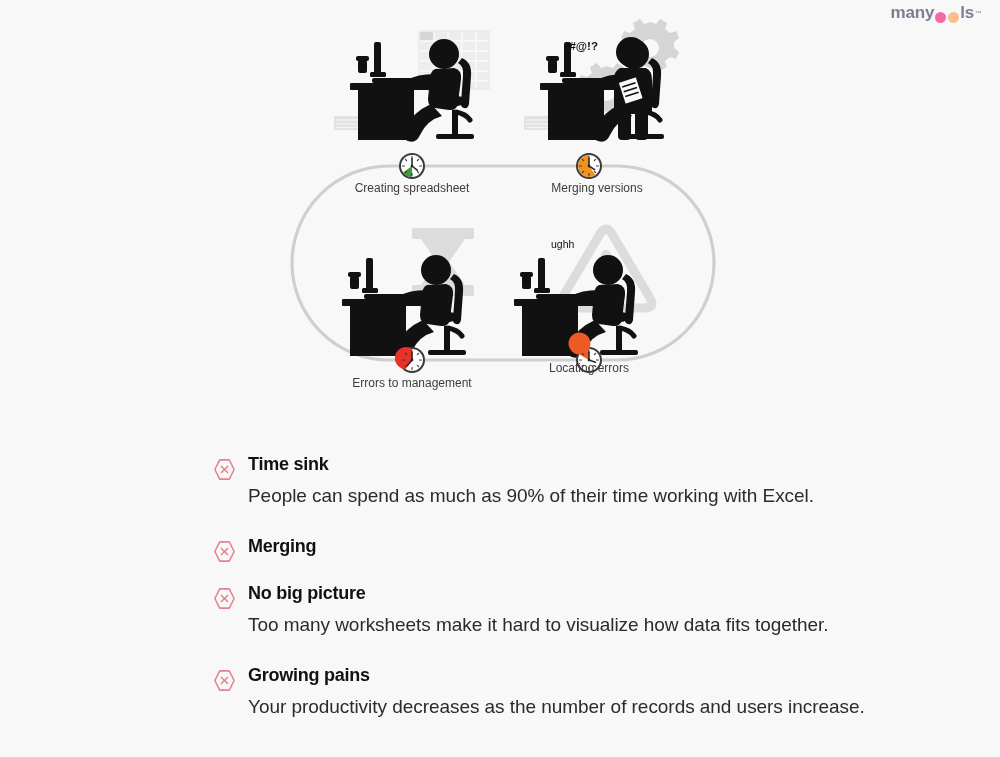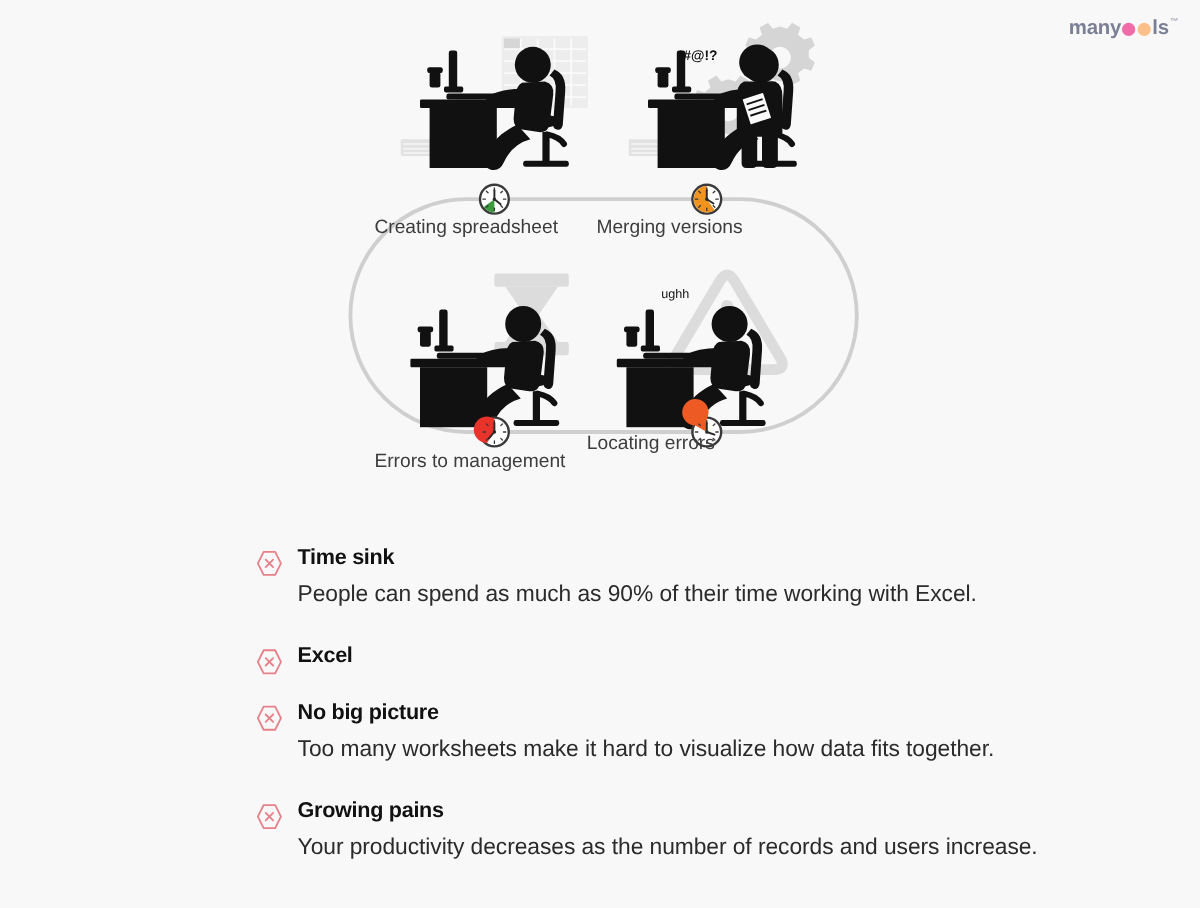--- a/index.html
+++ b/index.html
@@ -12,24 +12,24 @@
     background: #f8f8f8;
     font-family: "Liberation Sans", sans-serif;
     overflow: hidden;
     position: relative;
     -webkit-font-smoothing: antialiased;
   }
 
   
   #brand-logo {
     position: absolute;
-    top: 14px;
+    top: 4px;
     right: 18px;
     display: flex;
-    align-items: flex-start;
+    align-items: center;
     line-height: 1;
     user-select: none;
   }
   #brand-logo .word {
     font-size: 17px;
     font-weight: bold;
     color: #7b7f96;
     letter-spacing: -0.2px;
   }
   #brand-logo .dot {
@@ -60,23 +60,24 @@
     height: 420px;
   }
   #cycle-svg {
     position: absolute;
     left: 0;
     top: 0;
   }
 
   .stage-label {
     position: absolute;
-    font-size: 16px;
+    font-size: 12px;
     color: #3d3d3d;
     white-space: nowrap;
+    text-align: center;
     font-family: "Liberation Sans", sans-serif;
   }
 
   
   #painpoints {
     position: absolute;
     left: 212px;
     top: 452px;
     width: 760px;
   }
@@ -350,21 +351,21 @@
     <p class="pp-title">Time sink</p>
     <p class="pp-desc">People can spend as much as 90% of their time working with Excel.</p>
   </div>
 
   <div class="painpoint">
     <svg class="pp-icon" viewBox="0 0 26 26">
       <path d="M8 3 L18 3 L23 13 L18 23 L8 23 L3 13 Z" fill="none" stroke="#e8808a" stroke-width="1.6" stroke-linejoin="round"></path>
       <line x1="9.8" y1="9.8" x2="16.2" y2="16.2" stroke="#e8808a" stroke-width="1.6" stroke-linecap="round"></line>
       <line x1="16.2" y1="9.8" x2="9.8" y2="16.2" stroke="#e8808a" stroke-width="1.6" stroke-linecap="round"></line>
     </svg>
-    <p class="pp-title">Excel</p>
+    <p class="pp-title">Merging</p>
   </div>
 
   <div class="painpoint">
     <svg class="pp-icon" viewBox="0 0 26 26">
       <path d="M8 3 L18 3 L23 13 L18 23 L8 23 L3 13 Z" fill="none" stroke="#e8808a" stroke-width="1.6" stroke-linejoin="round"></path>
       <line x1="9.8" y1="9.8" x2="16.2" y2="16.2" stroke="#e8808a" stroke-width="1.6" stroke-linecap="round"></line>
       <line x1="16.2" y1="9.8" x2="9.8" y2="16.2" stroke="#e8808a" stroke-width="1.6" stroke-linecap="round"></line>
     </svg>
     <p class="pp-title">No big picture</p>
     <p class="pp-desc">Too many worksheets make it hard to visualize how data fits together.</p>

